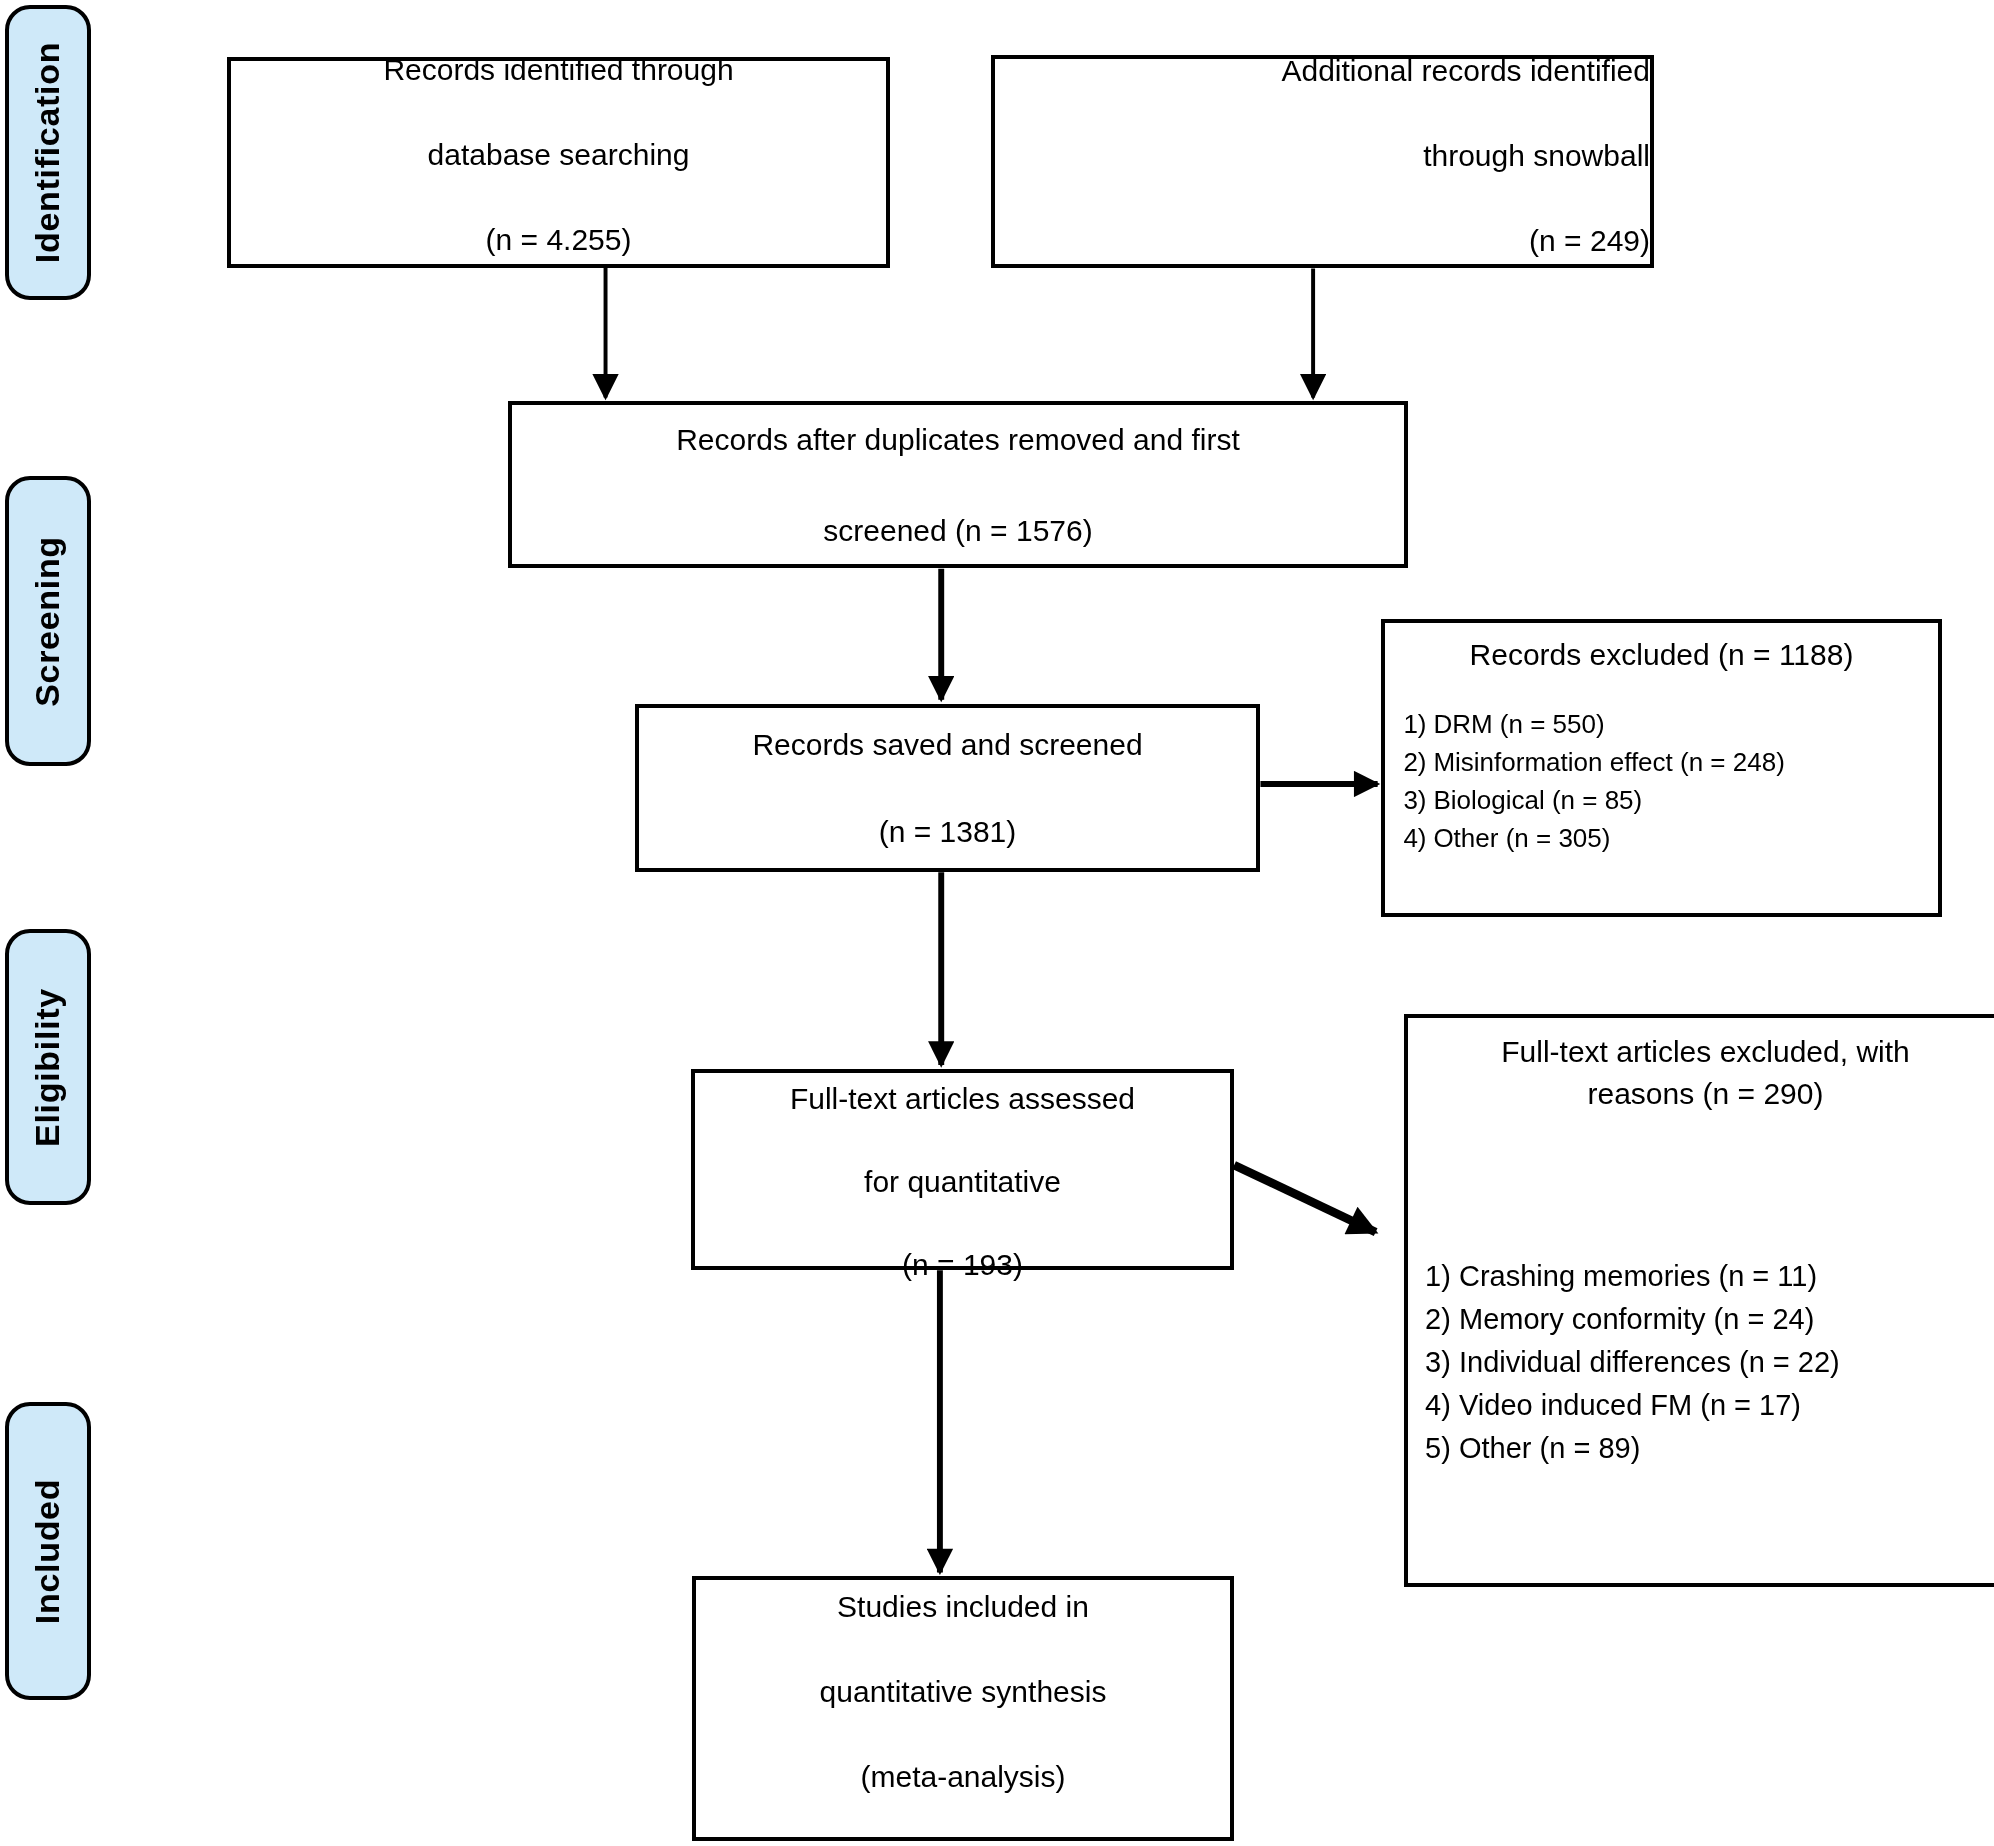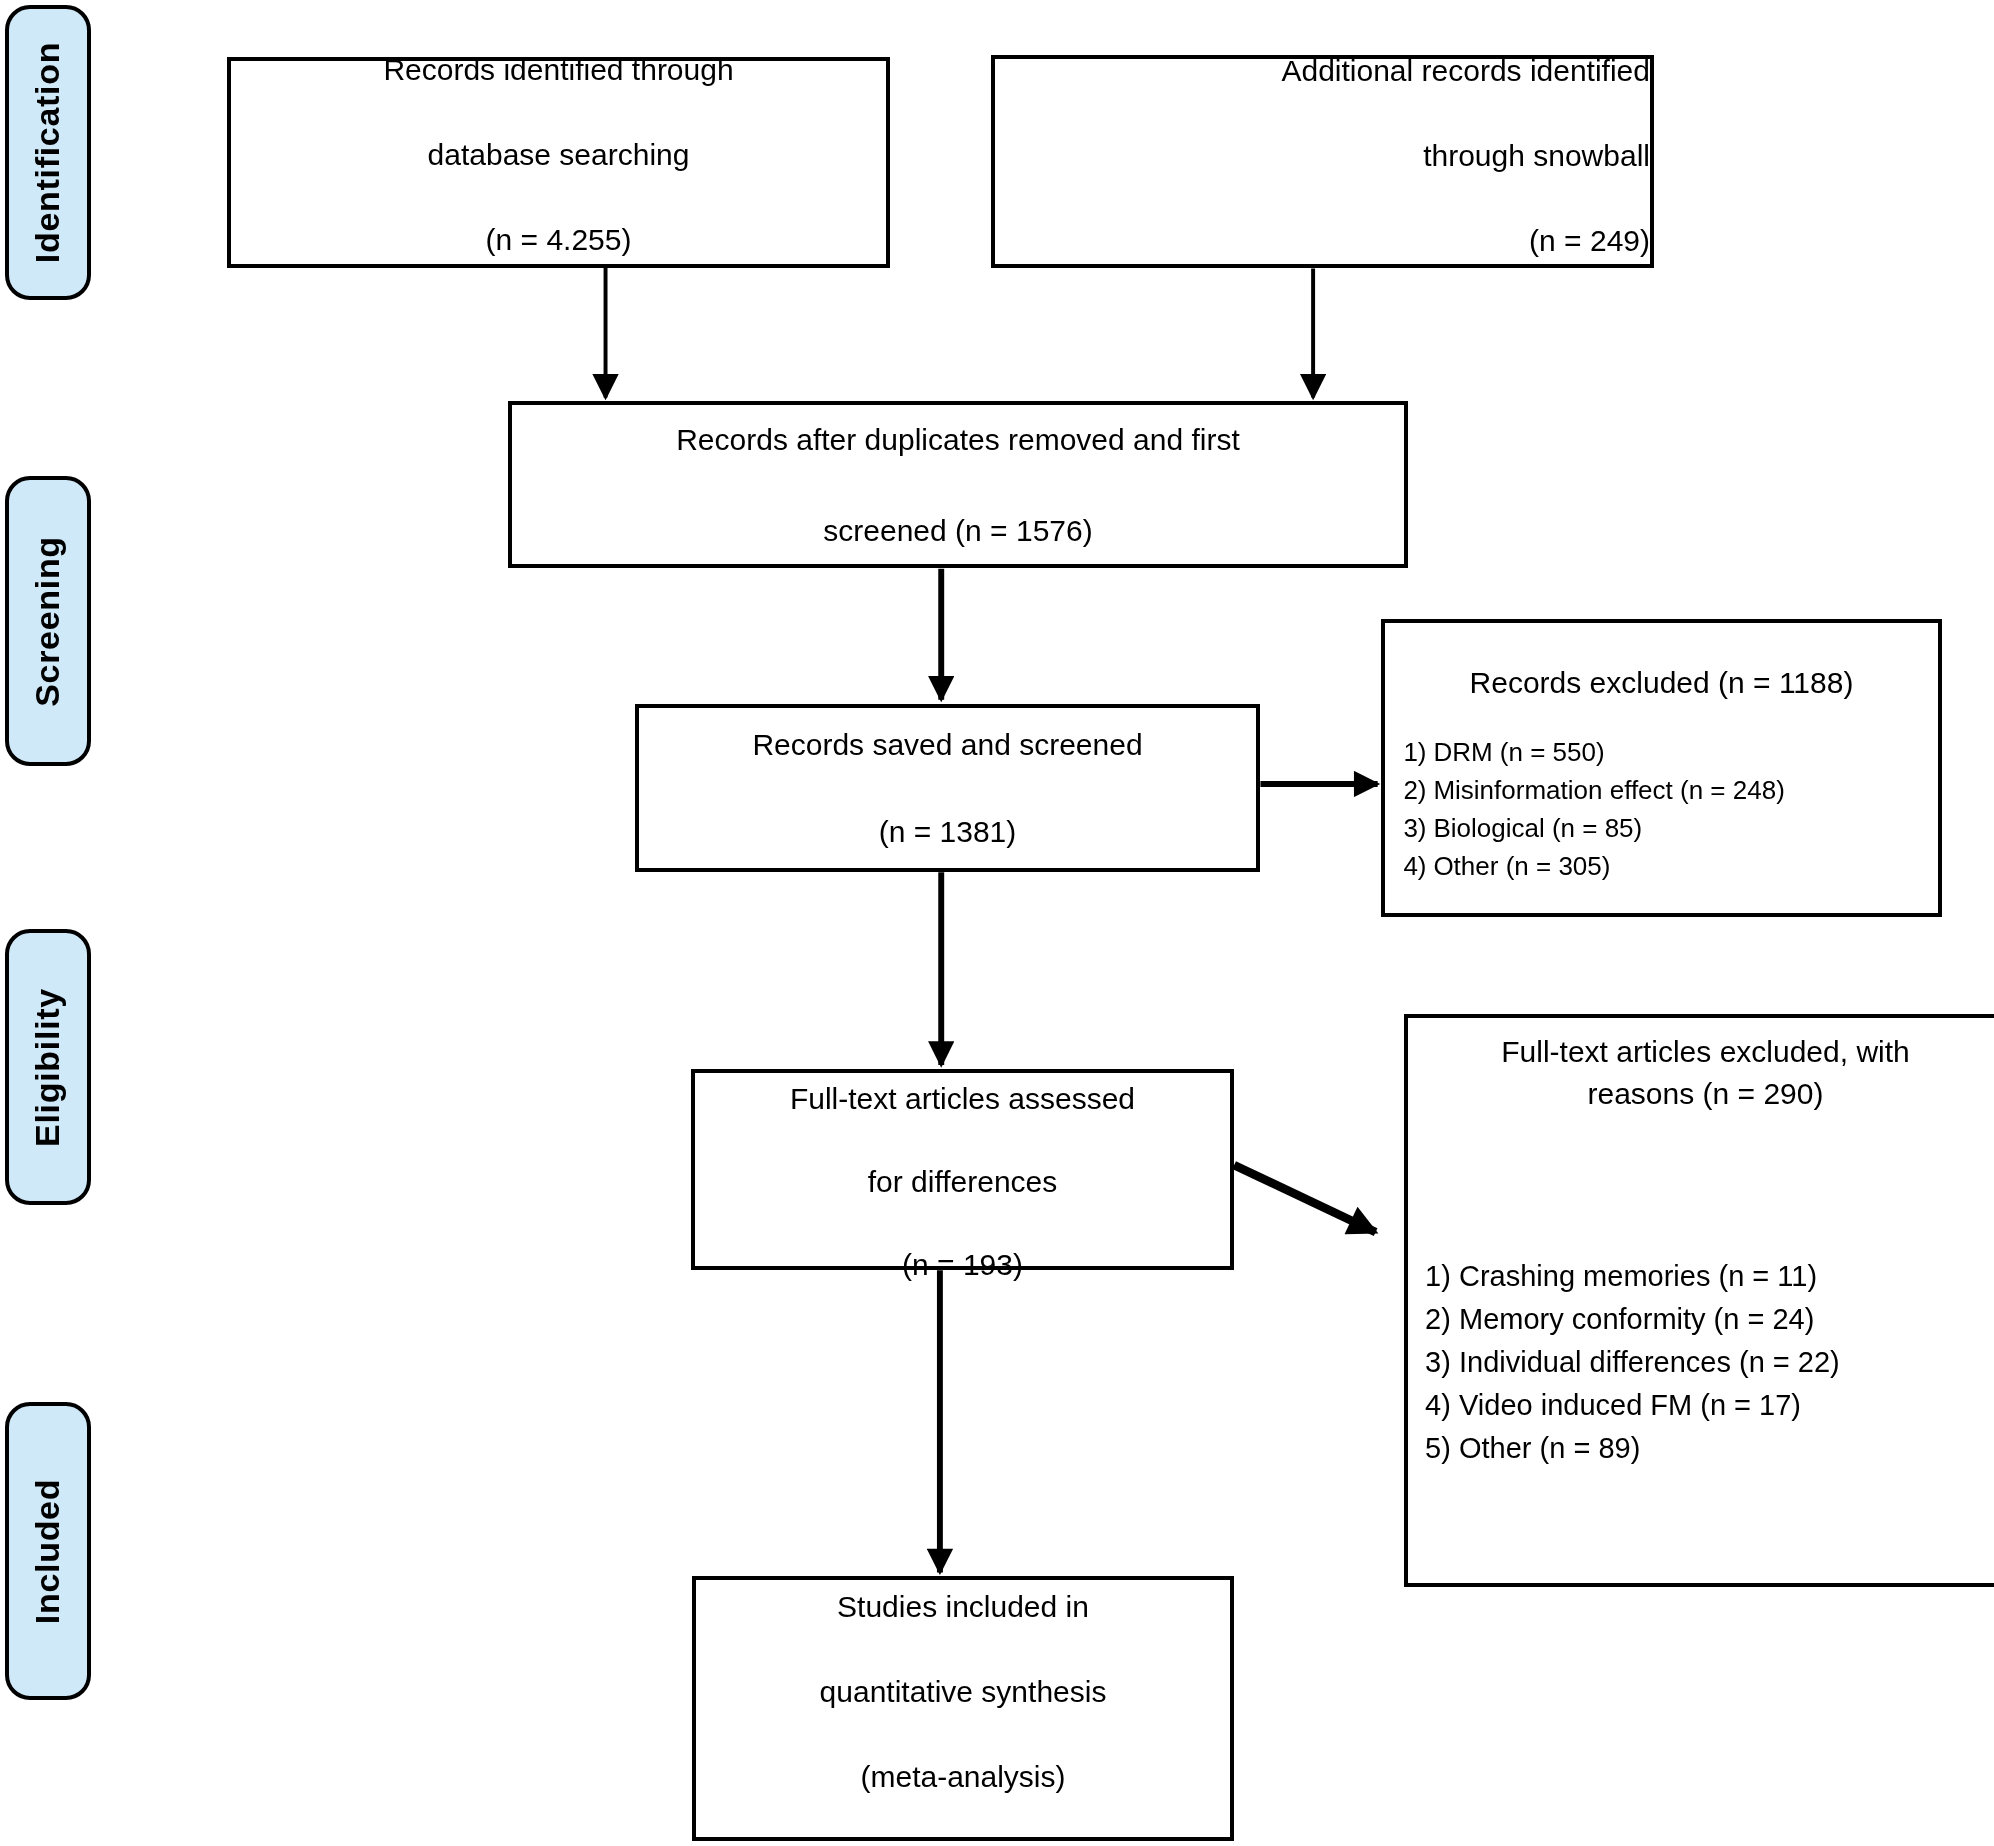--- a/index.html
+++ b/index.html
@@ -40,21 +40,21 @@
   .lbox {
     position: absolute; box-sizing: border-box;
     background: #fff; border: 4px solid var(--box-border, #000);
     font-size: 30px; z-index: 2;
   }
   .lbox .ltitle { text-align: center; }
   .lbox .li { display: flex; text-align: left; }
   .lbox .li .mk { flex: 0 0 auto; }
   .lbox .li .tx { flex: 1 1 auto; }
 
-  #box-records-excluded { padding-top: 42px; }
+  #box-records-excluded { padding-top: 14px; }
   #box-records-excluded .ltitle { line-height: 36px; }
   #box-records-excluded .list { margin-top: 32px; padding-left: 18.4px; font-size: 26px; }
   #box-records-excluded .li { line-height: 38px; }
   #box-records-excluded .mk { width: 30px; }
 
   #box-fulltext-excluded { padding-top: 13px; }
   #box-fulltext-excluded .ltitle { line-height: 42px; }
   #box-fulltext-excluded .list { margin-top: 140px; padding-left: 17px; font-size: 29px; }
   #box-fulltext-excluded .li { line-height: 43px; }
   #box-fulltext-excluded .mk { width: 34px; }
@@ -134,21 +134,21 @@
       </div>
       <div class="li">
         <span class="mk">4)</span>
         <span class="tx">Other (n = 305)</span>
       </div>
     </div>
   </div>
 
   <div class="fbox" style="left:691px; top:1069px; width:543px; height:201px; line-height:51px;justify-content:space-between;">
     <div class="ln">Full-text articles assessed</div>
-    <div class="ln">for differences</div>
+    <div class="ln">for quantitative</div>
     <div class="ln">(n = 193)</div>
   </div>
 
   <div class="lbox" id="box-fulltext-excluded" style="left:1380px; top:1014px; width:603px; height:573px;margin-left:24px;">
     <div class="ltitle">Full-text articles excluded, with</div>
     <div class="ltitle">reasons (n = 290)</div>
     <div class="list">
       <div class="li">
         <span class="mk">1)</span>
         <span class="tx">Crashing memories (n = 11)</span>

